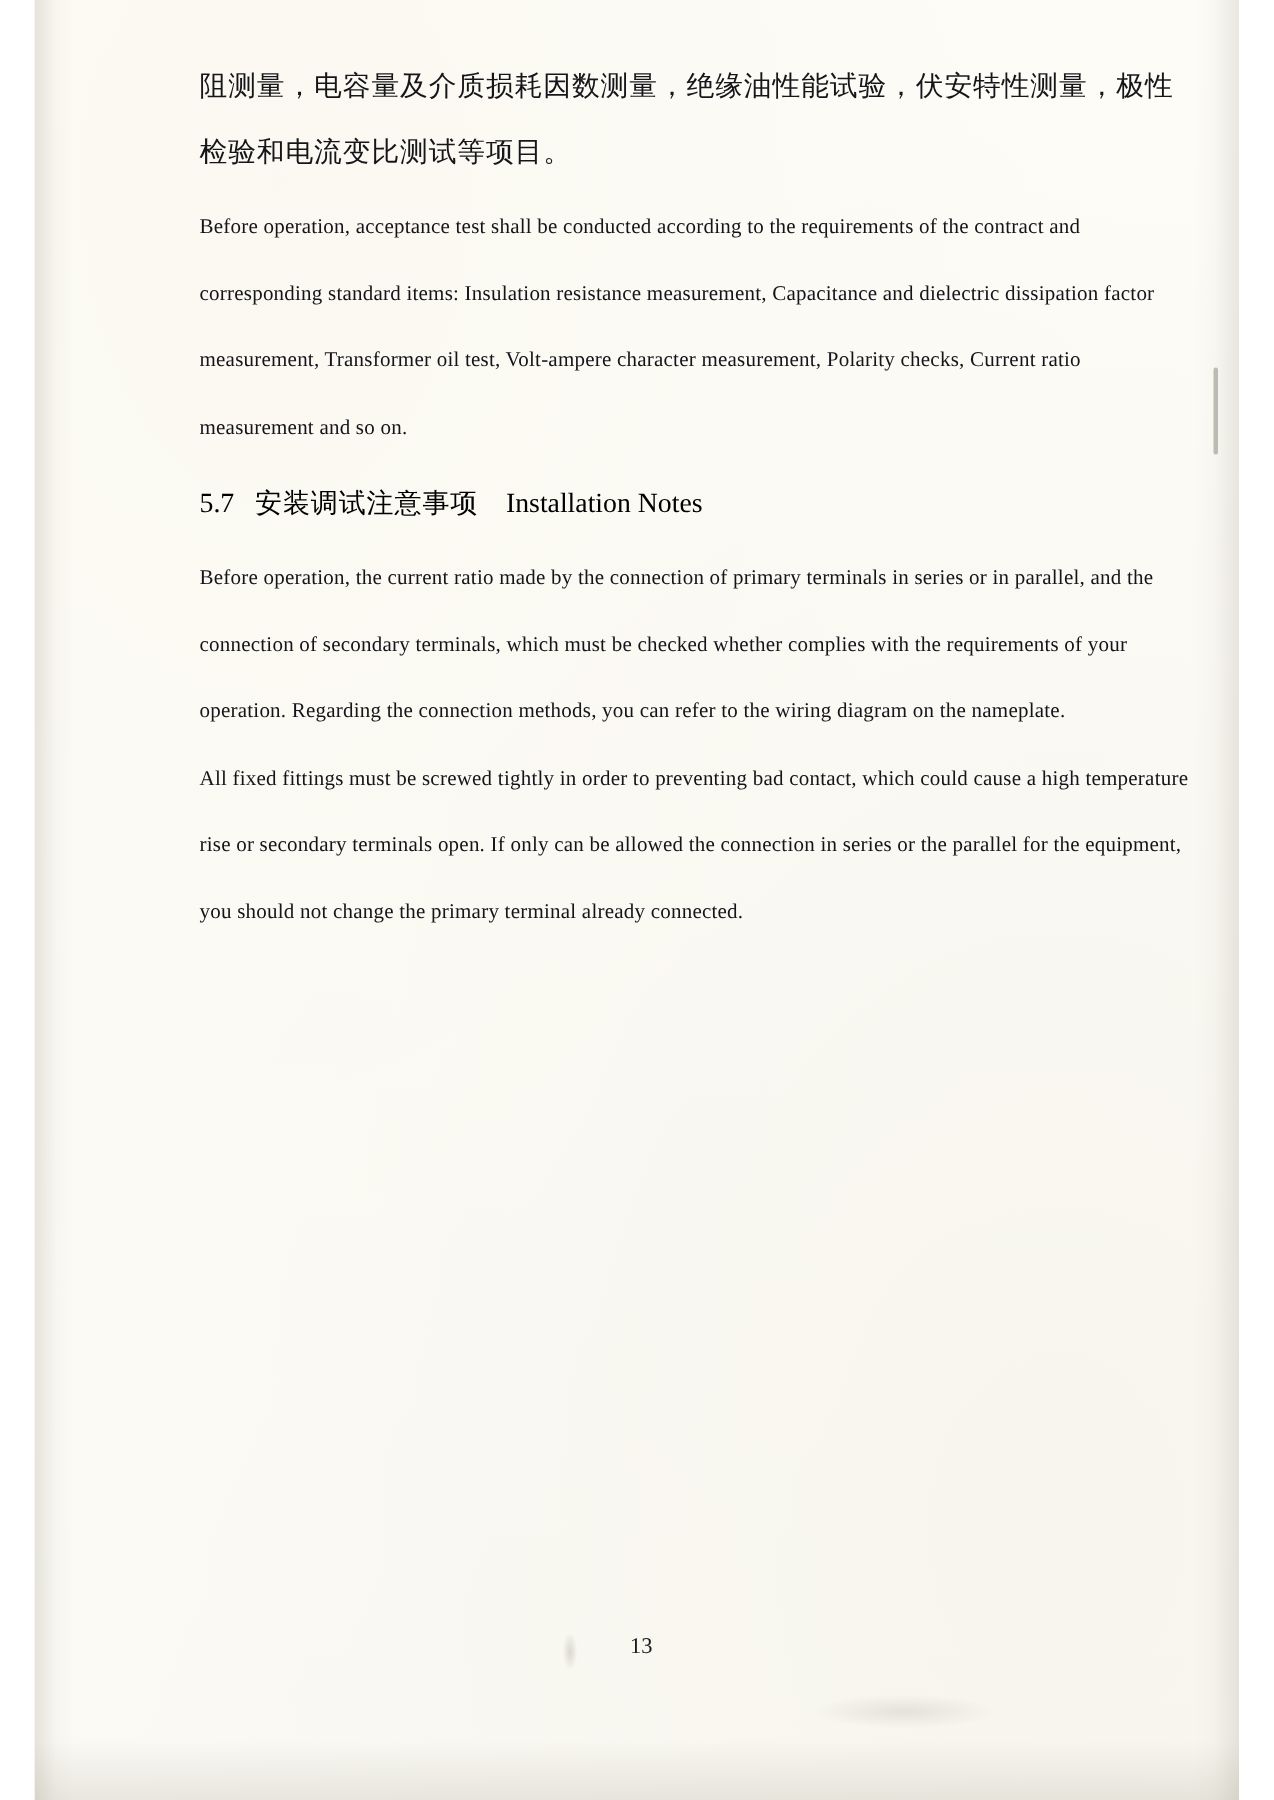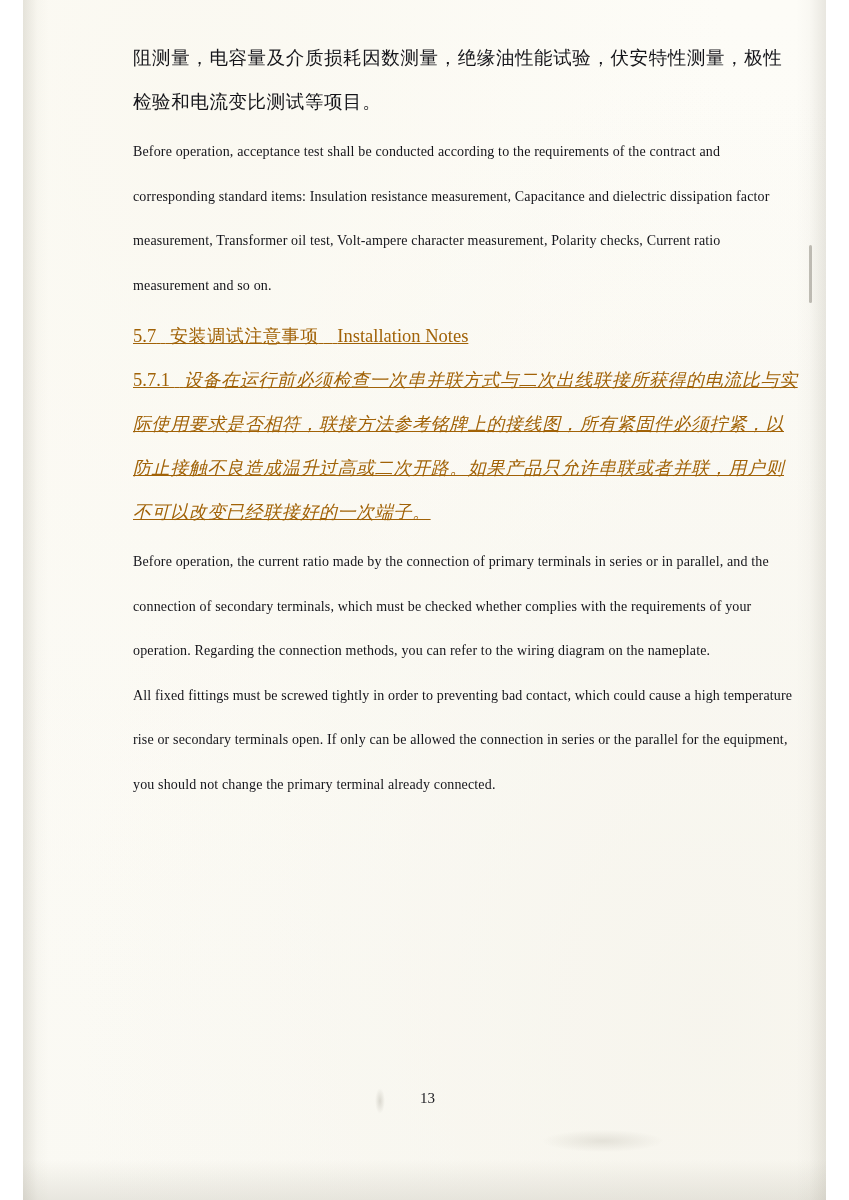--- a/index.html
+++ b/index.html
@@ -97,22 +97,21 @@
     font-family: "Liberation Serif", serif;
     font-size: 14px;
     line-height: 44.5px;
     color: #14141a;
     letter-spacing: 0.15px;
   }
   .mixed {
     font-family: "Liberation Serif", serif;
     font-size: 18.5px;
     line-height: 44px;
-    color: #a16207;
-    text-decoration: underline;
+    color: #000000;
   }
   .mixed .cjk {
     font-family: "DejaVu Sans", sans-serif;
     font-size: 18px;
     letter-spacing: 0.6px;
   }
   .block {
     margin-bottom: 0px;
   }
   .gap-sm { height: 6px; }
@@ -154,25 +153,20 @@
     <div class="gap-sm"></div>
 
     <p class="mixed block">
       <span>5.7</span>
       <span>&nbsp;</span>
       <span class="cjk">安装调试注意事项</span>
       <span>&nbsp;&nbsp;</span>
       <span>Installation Notes</span>
     </p>
 
-    <p class="mixed block">
-      <span>5.7.1</span>
-      <span>&nbsp;</span>
-      <span class="cjk zh-italic">设备在运行前必须检查一次串并联方式与二次出线联接所获得的电流比与实际使用要求是否相符，联接方法参考铭牌上的接线图，所有紧固件必须拧紧，以防止接触不良造成温升过高或二次开路。如果产品只允许串联或者并联，用户则不可以改变已经联接好的一次端子。</span>
-    </p>
 
     <div class="gap-sm"></div>
 
     <p class="en block para-en-just">Before operation, the current ratio made by the connection of primary terminals in series or in parallel, and the connection of secondary terminals, which must be checked whether complies with the requirements of your operation. Regarding the connection methods, you can refer to the wiring diagram on the nameplate.</p>
 
     <p class="en block para-en-just">All fixed fittings must be screwed tightly in order to preventing bad contact, which could cause a high temperature rise or secondary terminals open. If only can be allowed the connection in series or the parallel for the equipment, you should not change the primary terminal already connected.</p>
 
 
   </div>
 

